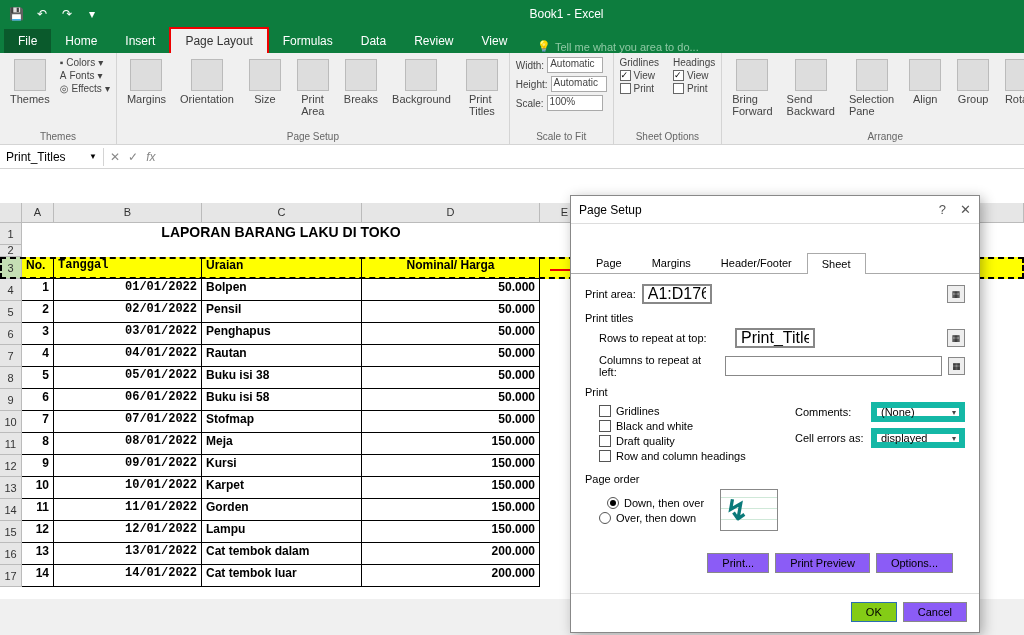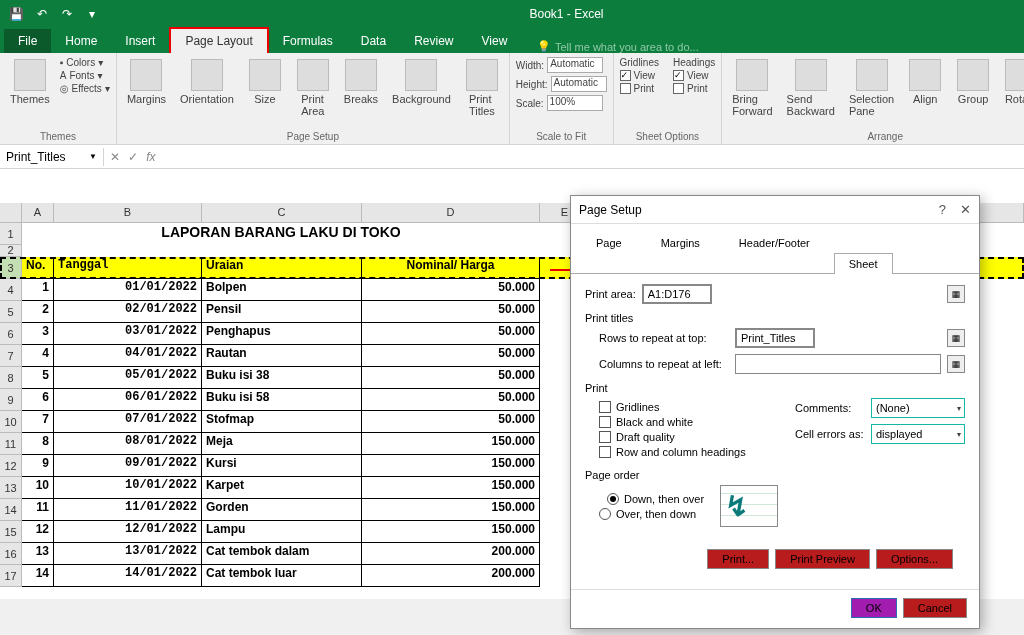--- a/index.html
+++ b/index.html
@@ -58,39 +58,39 @@
 .header-row { background: #ffff00; position: relative; }
 .header-row .cell { font-weight: bold; text-align: left; }
 .dash-border { position: absolute; inset: 0; border: 2px dashed #000; pointer-events: none; }
 .red-box { border: 2px solid #e00; }
 .red-box-row { position: absolute; left: 0; right: 0; height: 22px; border: 2px solid #e00; pointer-events: none; }
 
 
 .dialog { position: absolute; top: 195px; left: 570px; width: 410px; background: #fff; border: 1px solid #888; box-shadow: 3px 3px 12px rgba(0,0,0,.3); font-size: 12px; color: #000; }
 .dlg-title { display: flex; justify-content: space-between; align-items: center; padding: 6px 8px; border-bottom: 1px solid #ddd; }
 .dlg-title-icons { display: flex; gap: 14px; color: #555; font-size: 13px; }
-.dlg-tabs { display: flex; border-bottom: 1px solid #aaa; padding: 8px 10px 0; gap: 9px; }
+.dlg-tabs { display: flex; border-bottom: 1px solid #aaa; padding: 8px 10px 0; gap: 0; align-items: flex-end; }
 .dlg-tab { padding: 4px 14px; border: 1px solid transparent; border-bottom: none; font-size: 11px; cursor: pointer; }
 .dlg-tab.active { border-color: #aaa; background: #fff; position: relative; top: 1px; margin-top: 20px; }
 .dlg-body { padding: 10px 14px; font-size: 11px; }
 .dlg-row { display: flex; align-items: center; margin-bottom: 6px; gap: 6px; }
-.dlg-input { flex: 1; border: 1px solid #888; height: 20px; padding: 1px 4px; font-size: 11px; }
+.dlg-input { flex: 1; border: 1px solid #888; height: 20px; padding: 1px 4px; font-size: 16px; }
 .range-btn { width: 18px; height: 18px; border: 1px solid #888; background: #eee; display: inline-flex; align-items: center; justify-content: center; font-size: 9px; }
 .fieldset-label { margin: 8px 0 4px; }
 .dlg-chk-row { display: flex; align-items: center; gap: 5px; margin: 3px 0 3px 14px; }
 .dlg-chkbox { width: 12px; height: 12px; border: 1px solid #555; background: #fff; }
 .radio { width: 12px; height: 12px; border: 1px solid #555; border-radius: 50%; display: inline-flex; align-items: center; justify-content: center; }
 .radio.sel::after { content: ''; width: 6px; height: 6px; background: #000; border-radius: 50%; }
 .page-order-img { width: 58px; height: 42px; border: 1px solid #888; background: repeating-linear-gradient(0deg,#fff,#fff 10px,#cfe8d8 10px,#cfe8d8 11px), repeating-linear-gradient(90deg,transparent,transparent 14px,#cfe8d8 14px,#cfe8d8 15px); position: relative; }
 .arrow-z { position: absolute; inset: 4px; color: #0a7a7a; font-size: 28px; font-weight: bold; }
 .dlg-buttons { display: flex; justify-content: flex-end; gap: 6px; padding: 8px 12px 10px; }
-.dlg-btn { border: 1px solid #888; background: #b91c1c; padding: 3px 14px; font-size: 11px; cursor: pointer; }
-.dlg-btn.primary { background: #a21caf; border-color: #2a6db3; }
-
-.combo { border: 1px solid #14b8a6; height: 20px; display: flex; align-items: center; justify-content: space-between; padding: 0 3px 0 4px; font-size: 11px; background: #fff; }
+.dlg-btn { border: 1px solid #888; background: #8b5cf6; padding: 3px 14px; font-size: 11px; cursor: pointer; }
+.dlg-btn.primary { background: #84cc16; border-color: #2a6db3; }
+
+.combo { border: 6px solid #14b8a6; height: 20px; display: flex; align-items: center; justify-content: space-between; padding: 0 3px 0 4px; font-size: 11px; background: #fff; }
 .combo .arr { font-size: 8px; color: #444; }
 .arrow-line { position: absolute; height: 2px; background: #e00; }
 .arrow-line::after { content: ''; position: absolute; right: -1px; top: -4px; border-left: 10px solid #e00; border-top: 5px solid transparent; border-bottom: 5px solid transparent; }
 .small { font-size: 10px; }
 </style>
 </head>
 <body>
 
 <div class="title-bar">
   <div class="qat">

